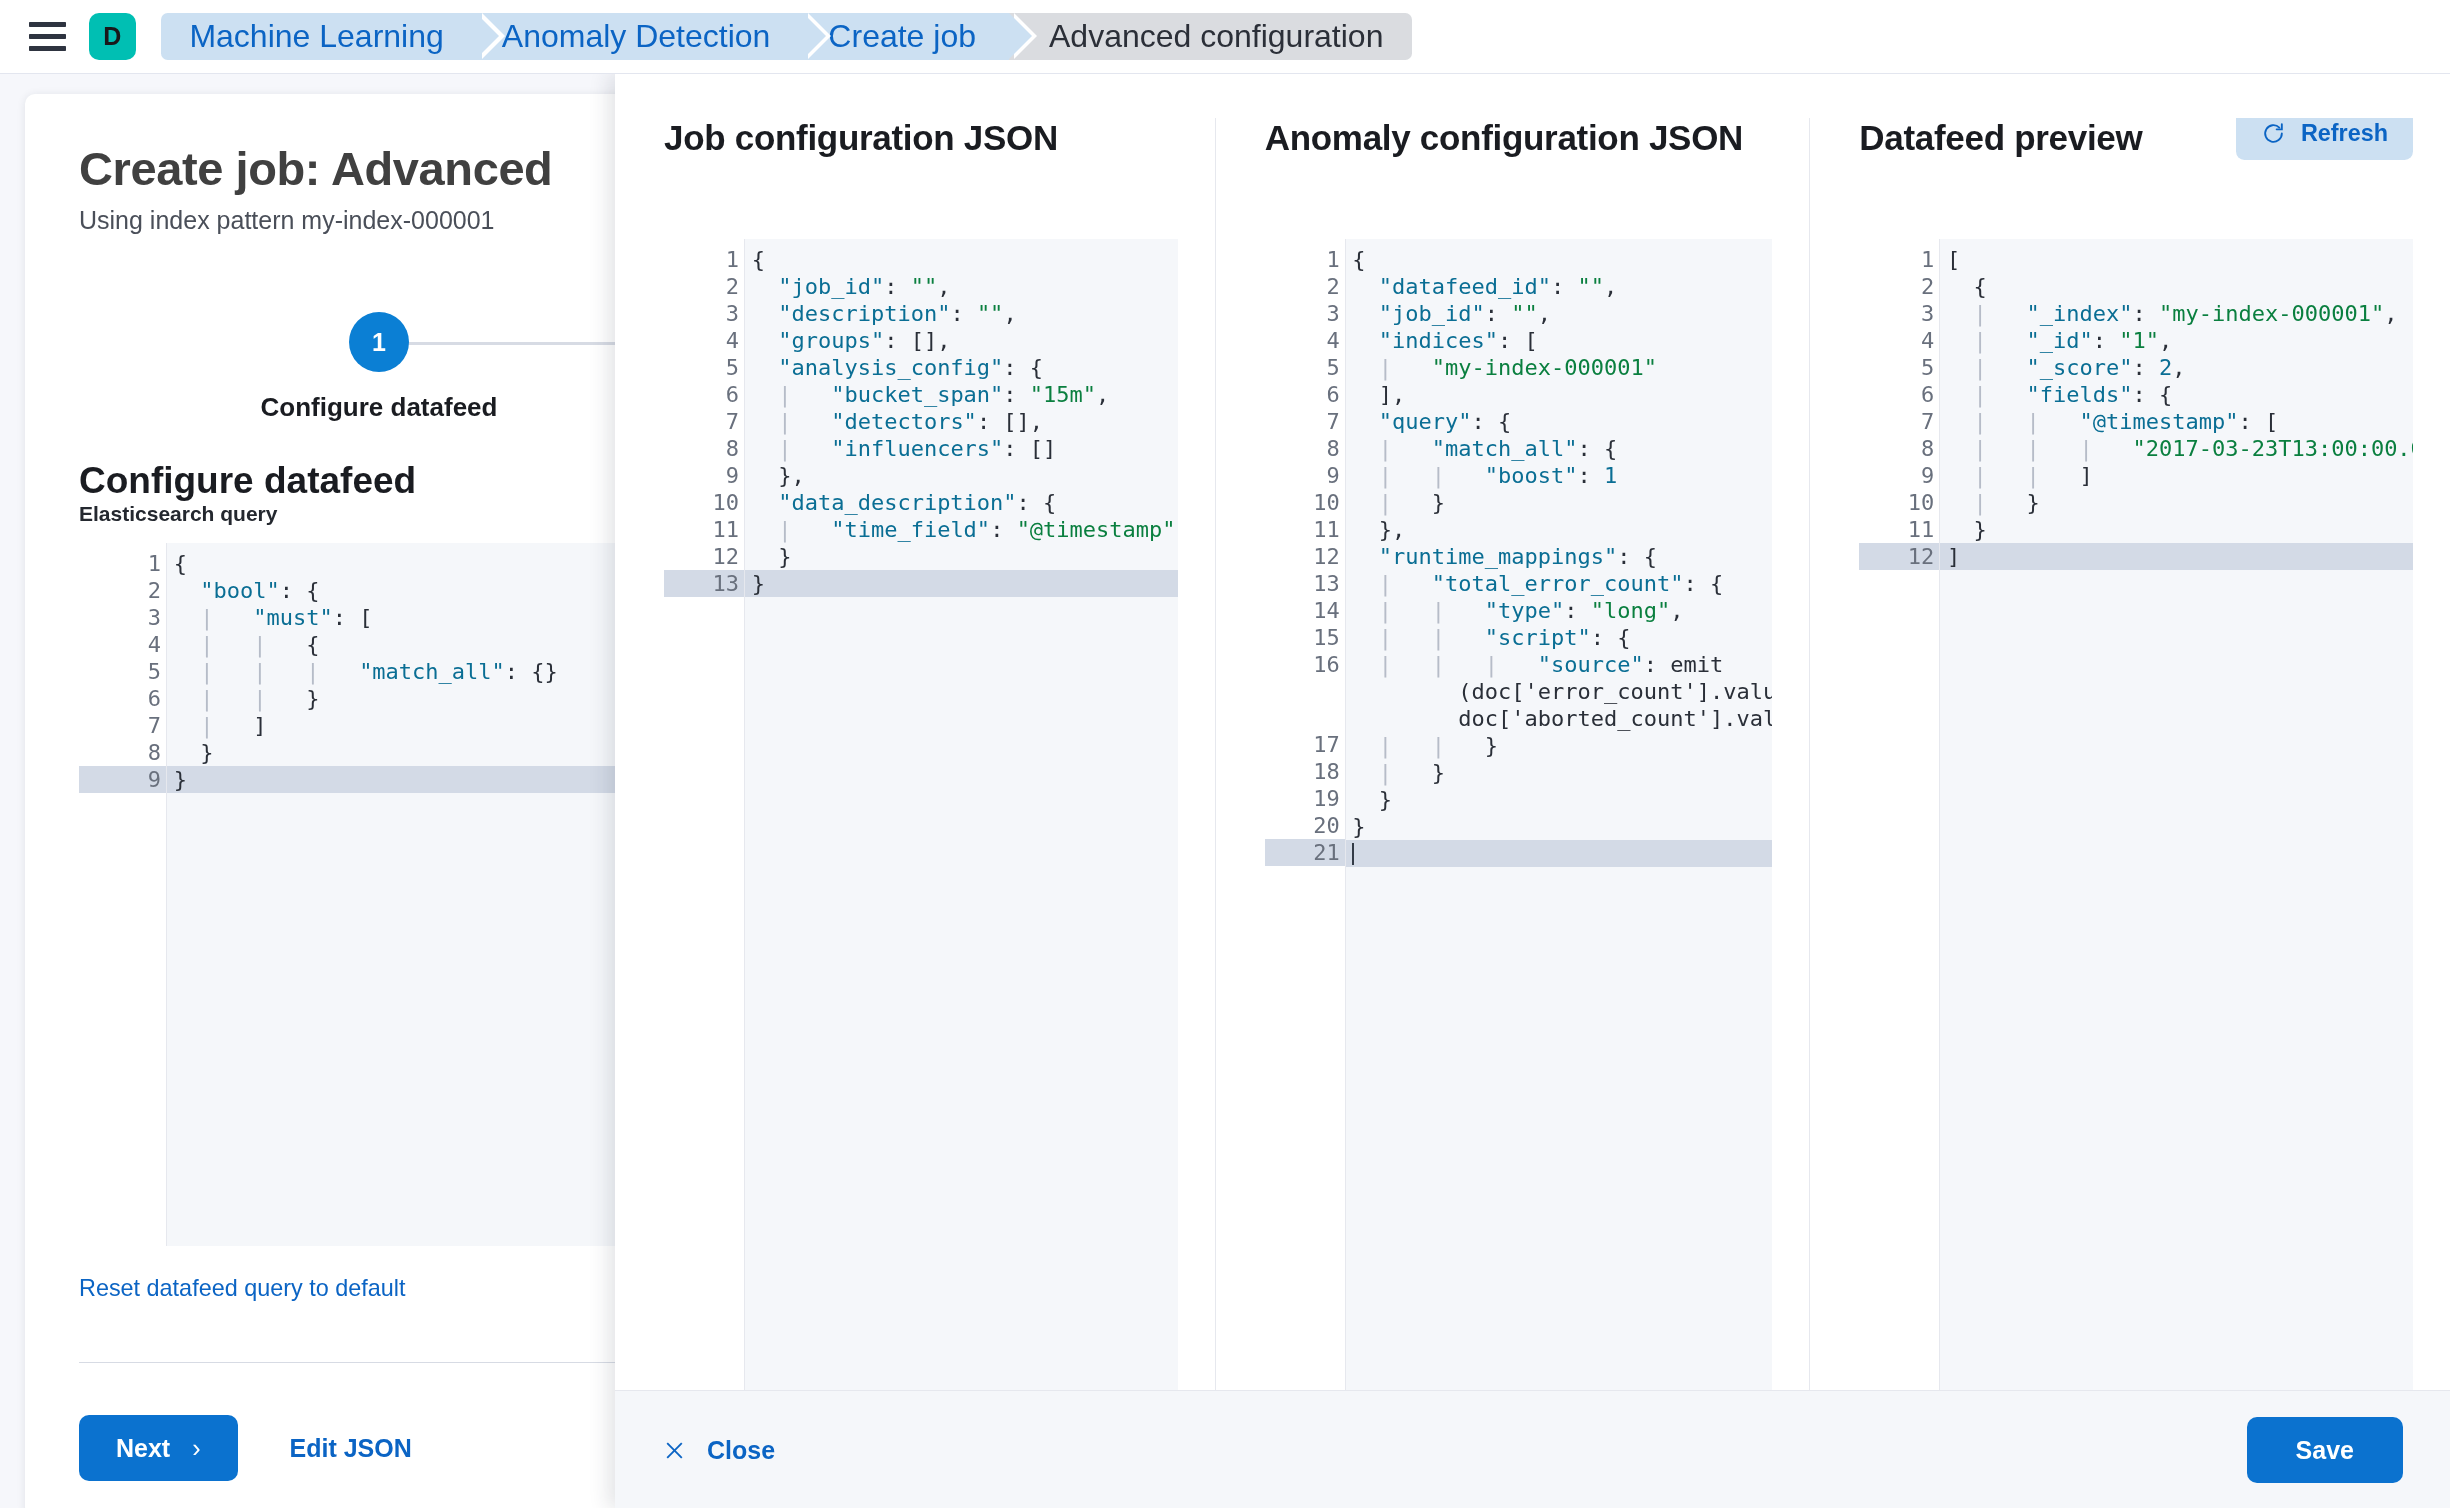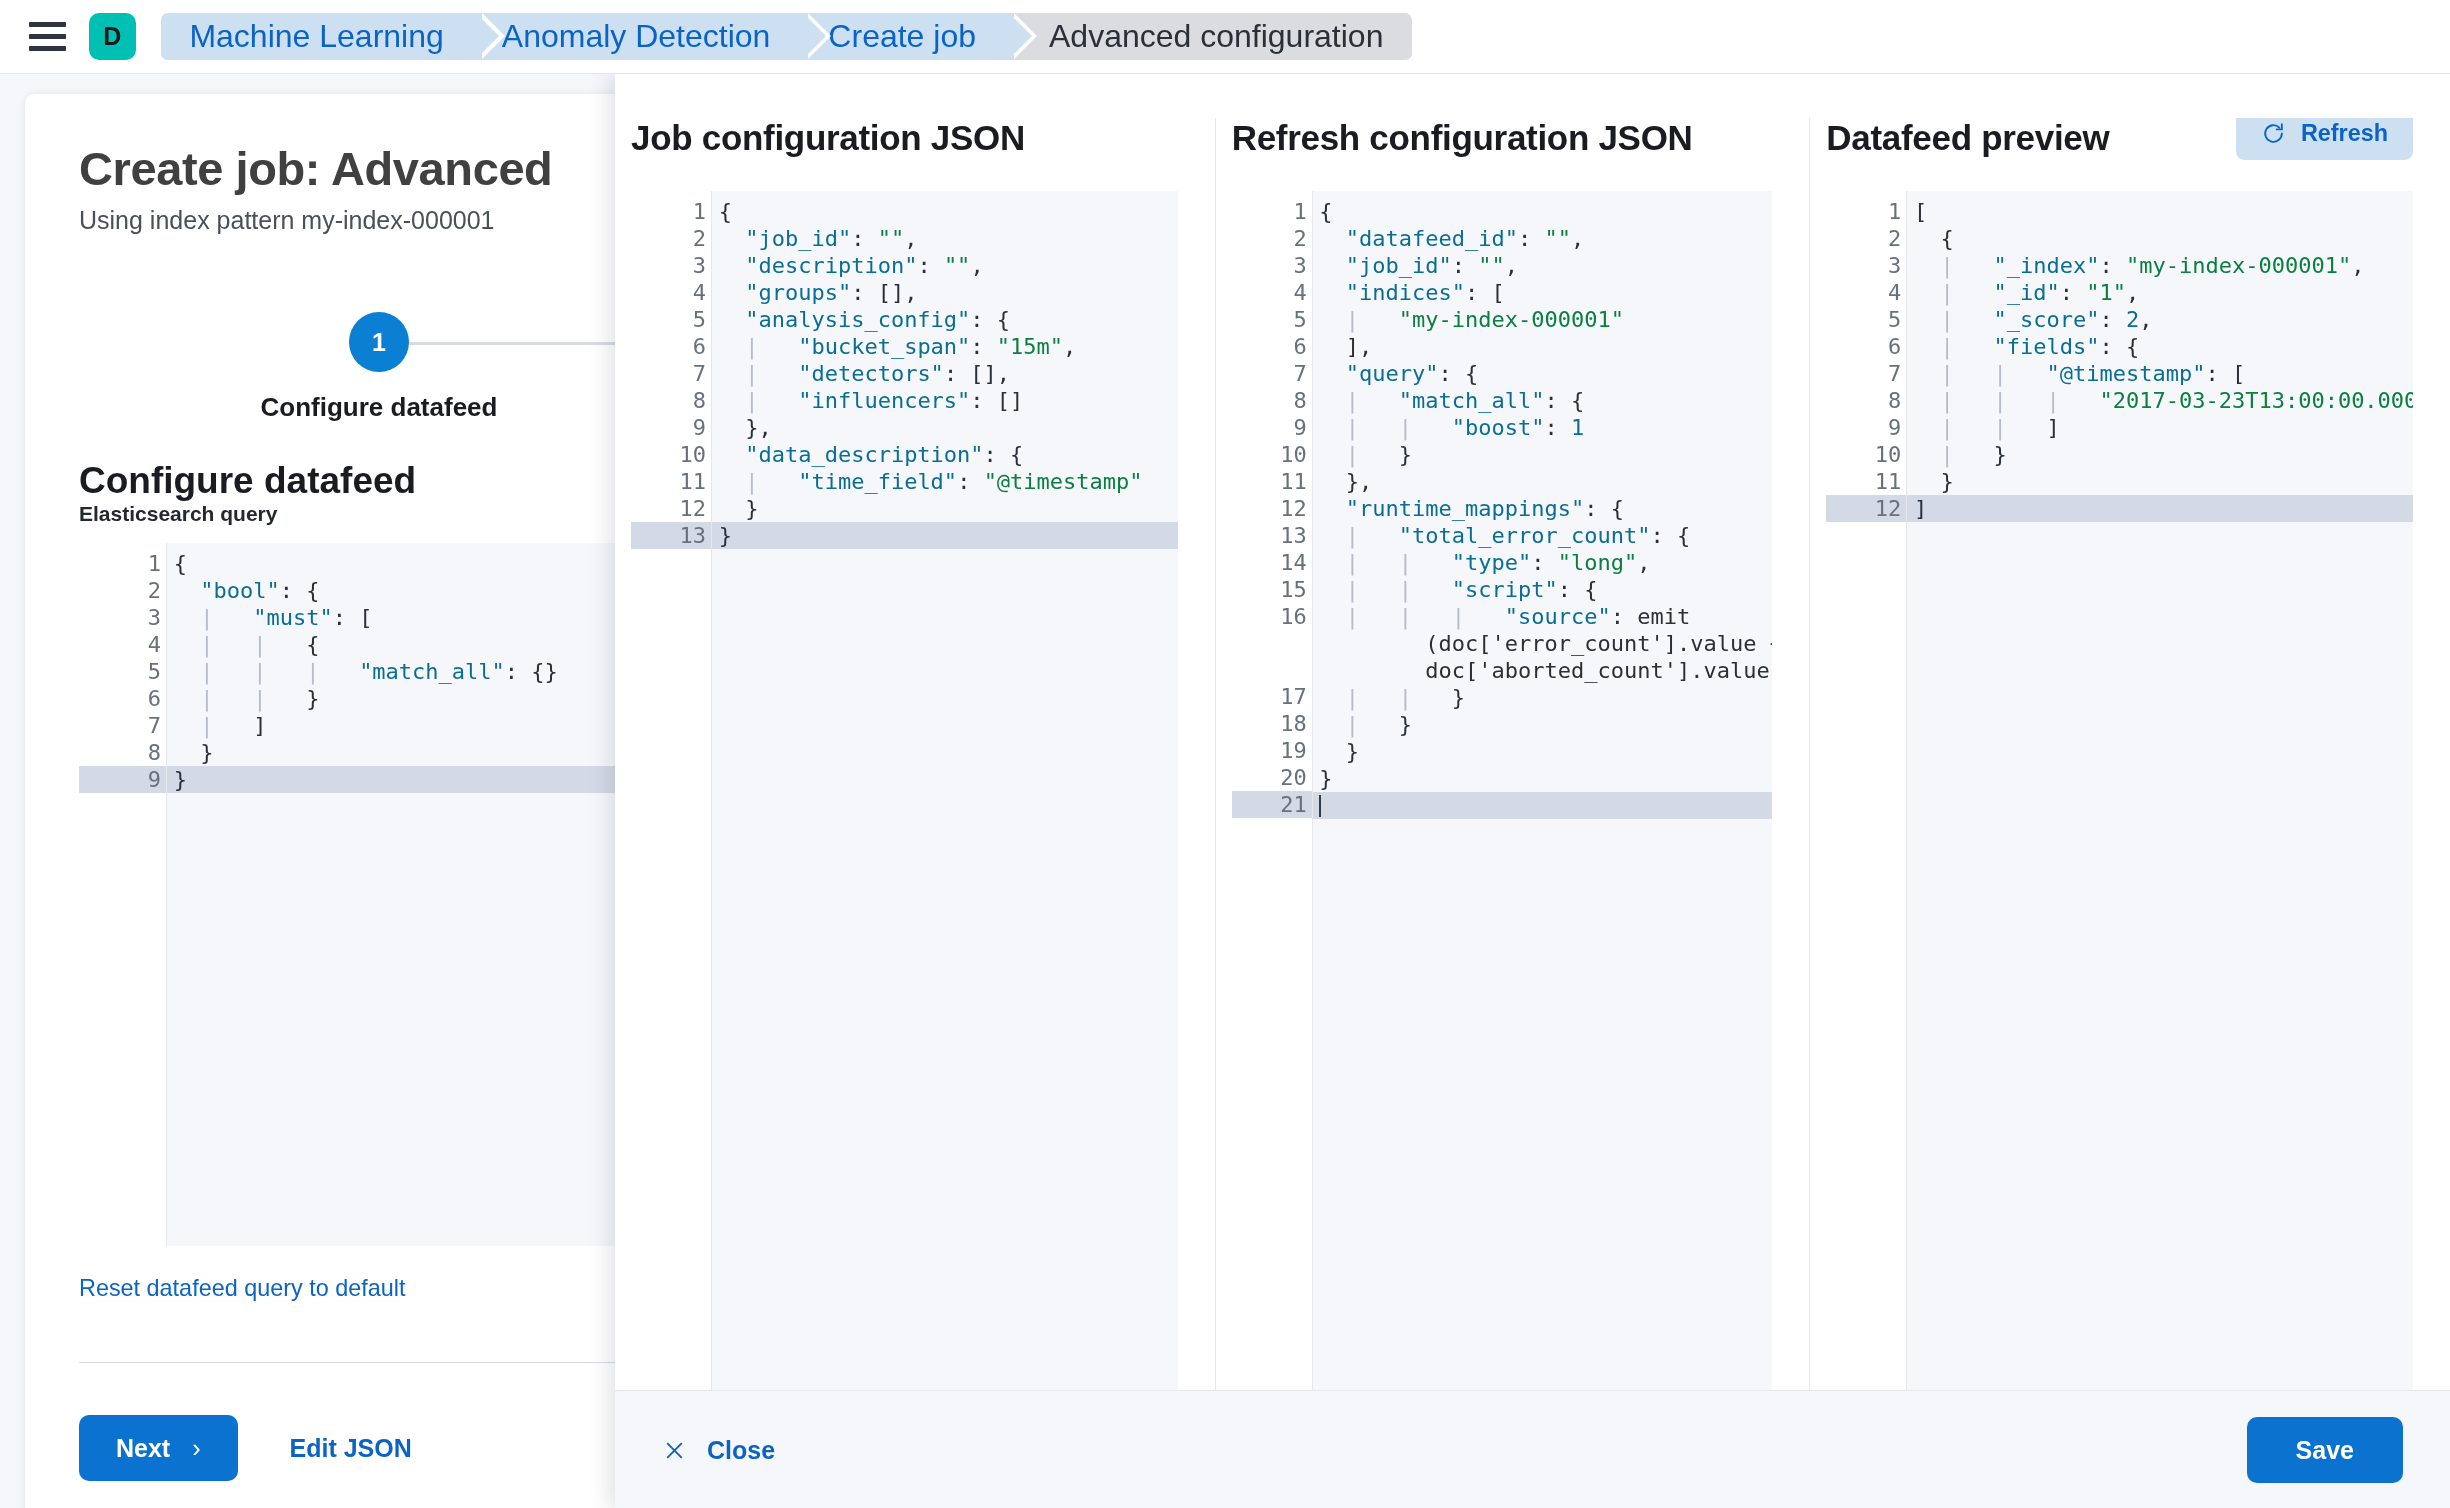--- a/index.html
+++ b/index.html
@@ -191,23 +191,24 @@
     z-index: 30;
   }
   .flyout-body {
     flex: 1 1 auto;
     display: flex;
     padding: 44px 0 0 0;
     overflow: hidden;
   }
   .json-col {
     display: flex; flex-direction: column;
-    padding: 0 37px 0 16px;
+    padding: 0 37px 0 49px;
     overflow: hidden;
     position: relative;
+    gap: 48px;
   }
   .json-col + .json-col { border-left: 0.8px solid #e6e8ee; }
   .col-1 { width: 600px; }
   .col-2 { width: 595px; }
   .col-3 { width: 641px; }
   .col-head {
     display: flex; align-items: flex-start; justify-content: space-between;
     height: 65px;
   }
   .col-title { font-size: 35px; font-weight: 700; color: #1a1c21; letter-spacing: -0.3px; }
@@ -360,21 +361,21 @@
             <div class="cl"><span class="tok-ind">&nbsp;&nbsp;</span><span class="tok-pun">},</span></div>
             <div class="cl"><span class="tok-ind">&nbsp;&nbsp;</span><span class="tok-key">"data_description"</span><span class="tok-pun">:</span><span class="tok-pun"> {</span></div>
             <div class="cl"><span class="tok-ind">&nbsp;&nbsp;|&nbsp;&nbsp;&nbsp;</span><span class="tok-key">"time_field"</span><span class="tok-pun">:</span><span class="tok-pun"> </span><span class="tok-str">"@timestamp"</span></div>
             <div class="cl"><span class="tok-ind">&nbsp;&nbsp;</span><span class="tok-pun">}</span></div>
             <div class="cl hl"><span class="tok-ind"></span><span class="tok-pun">}</span></div>
           </div>
         </div>
       </div>
       <div class="json-col col-2">
         <div class="col-head">
-          <div class="col-title">Refresh configuration JSON</div>
+          <div class="col-title">Anomaly configuration JSON</div>
         </div>
         <div class="editor col-editor">
           <div class="gutter">
             <div class="ln">1<span class="fold">▾</span></div>
             <div class="ln">2</div>
             <div class="ln">3</div>
             <div class="ln">4<span class="fold">▾</span></div>
             <div class="ln">5</div>
             <div class="ln">6</div>
             <div class="ln">7<span class="fold">▾</span></div>

